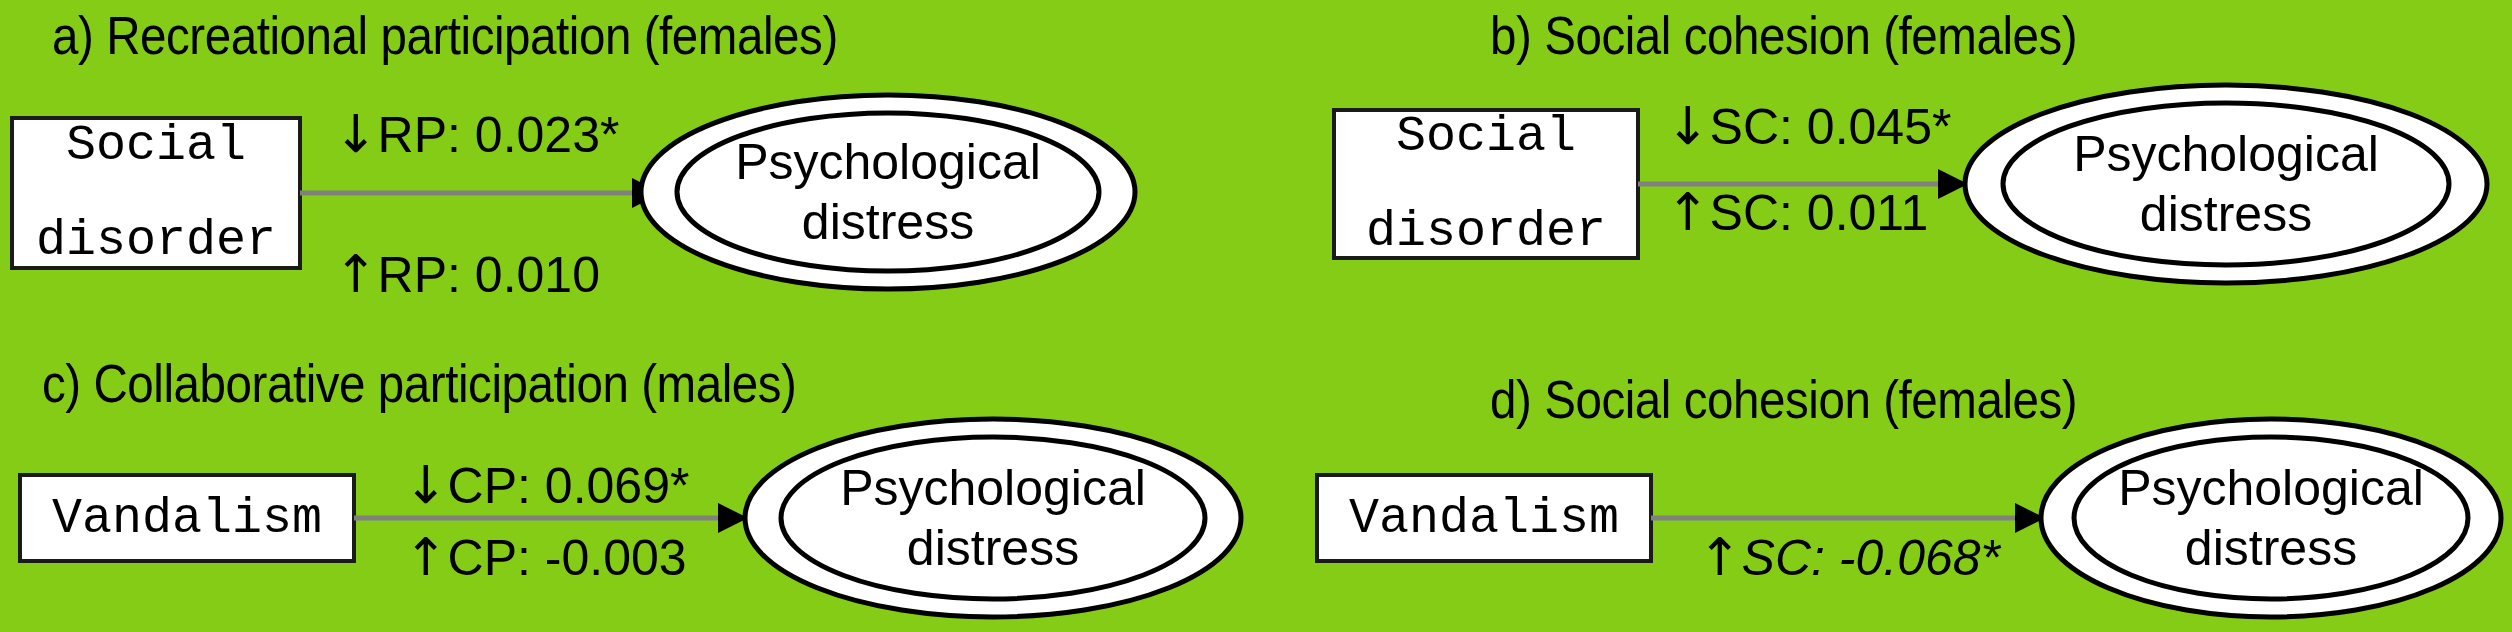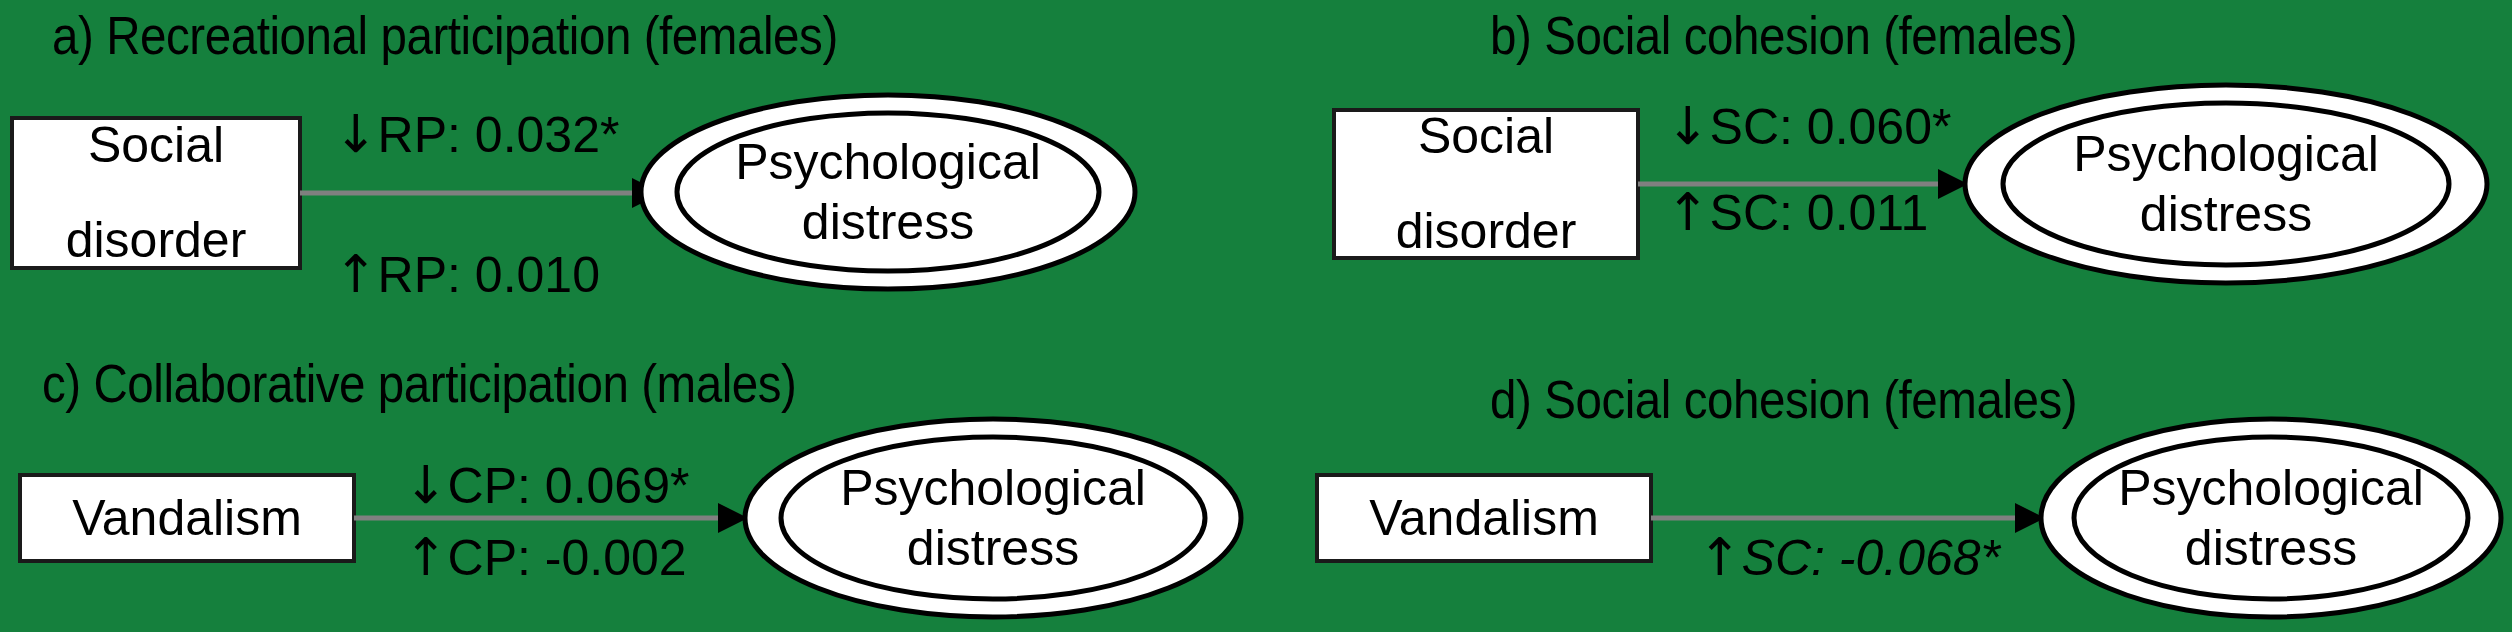--- a/index.html
+++ b/index.html
@@ -4,21 +4,21 @@
 <style>
   html, body {
     margin: 0;
     padding: 0;
     background: #ffffff;
   }
   #canvas {
     position: relative;
     width: 2512px;
     height: 632px;
-    background: #15803d;
+    background: #84cc16;
     overflow: hidden;
     font-family: "Liberation Sans", sans-serif;
     color: #000000;
   }
   .panel {
     position: absolute;
   }
   .panel-title {
     position: absolute;
     font-family: "Liberation Sans", sans-serif;
@@ -33,21 +33,21 @@
   .node-box {
     position: absolute;
     box-sizing: border-box;
     border: 4px solid #1a1a1a;
     background: #ffffff;
     display: flex;
     flex-direction: column;
     align-items: center;
     justify-content: center;
     text-align: center;
-    font-family: Liberation Sans, sans-serif;
+    font-family: Liberation Mono, monospace;
     font-size: 50px;
     line-height: 1.18;
     color: #000000;
     gap: 36px;
   }
   .node-box span { display: block; white-space: nowrap; }
 
   .ellipse-wrap {
     position: absolute;
   }
@@ -107,21 +107,21 @@
     </div>
 
     <div class="arrow-wrap" style="left:300px; top:168px; width:360px; height:50px;">
       <svg width="360" height="50" viewBox="0 0 360 50" xmlns="http://www.w3.org/2000/svg">
         <line x1="0" y1="25" x2="338" y2="25" stroke="#808080" stroke-width="5"></line>
         <polygon points="332,10 362,25 332,40" fill="#000000"></polygon>
       </svg>
     </div>
 
     <div class="edge-label" style="left:334px; top:108px;">
-      <span class="arrowglyph">↓</span><span>RP: 0.032*</span>
+      <span class="arrowglyph">↓</span><span>RP: 0.023*</span>
     </div>
 
     <div class="edge-label" style="left:334px; top:208px;margin-top:40px;">
       <span class="arrowglyph">↑</span><span>RP: 0.010</span>
     </div>
 
     <div class="ellipse-wrap" style="left:638px; top:92px; width:500px; height:200px;">
       <svg width="500" height="200" viewBox="0 0 500 200" xmlns="http://www.w3.org/2000/svg">
         <ellipse cx="250" cy="100" rx="247" ry="97" fill="#ffffff" stroke="#000000" stroke-width="5"></ellipse>
         <ellipse cx="250" cy="100" rx="211" ry="79" fill="#ffffff" stroke="#000000" stroke-width="5"></ellipse>
@@ -143,21 +143,21 @@
     </div>
 
     <div class="arrow-wrap" style="left:382px; top:159px; width:328px; height:50px;">
       <svg width="328" height="50" viewBox="0 0 328 50" xmlns="http://www.w3.org/2000/svg">
         <line x1="0" y1="25" x2="306" y2="25" stroke="#808080" stroke-width="5"></line>
         <polygon points="300,10 330,25 300,40" fill="#000000"></polygon>
       </svg>
     </div>
 
     <div class="edge-label" style="left:410px; top:100px;">
-      <span class="arrowglyph">↓</span><span>SC: 0.060*</span>
+      <span class="arrowglyph">↓</span><span>SC: 0.045*</span>
     </div>
 
     <div class="edge-label" style="left:410px; top:186px;">
       <span class="arrowglyph">↑</span><span>SC: 0.011</span>
     </div>
 
     <div class="ellipse-wrap" style="left:706px; top:82px; width:528px; height:204px;">
       <svg width="528" height="204" viewBox="0 0 528 204" xmlns="http://www.w3.org/2000/svg">
         <ellipse cx="264" cy="102" rx="261" ry="99" fill="#ffffff" stroke="#000000" stroke-width="5"></ellipse>
         <ellipse cx="264" cy="102" rx="223" ry="81" fill="#ffffff" stroke="#000000" stroke-width="5"></ellipse>
@@ -182,21 +182,21 @@
         <line x1="0" y1="25" x2="370" y2="25" stroke="#808080" stroke-width="5"></line>
         <polygon points="364,10 394,25 364,40" fill="#000000"></polygon>
       </svg>
     </div>
 
     <div class="edge-label" style="left:396px; top:143px;">
       <span class="arrowglyph">↓</span><span>CP: 0.069*</span>
     </div>
 
     <div class="edge-label" style="left:396px; top:215px;">
-      <span class="arrowglyph">↑</span><span>CP: -0.002</span>
+      <span class="arrowglyph">↑</span><span>CP: -0.003</span>
     </div>
 
     <div class="ellipse-wrap" style="left:734px; top:100px; width:502px; height:204px;">
       <svg width="502" height="204" viewBox="0 0 502 204" xmlns="http://www.w3.org/2000/svg">
         <ellipse cx="251" cy="102" rx="248" ry="99" fill="#ffffff" stroke="#000000" stroke-width="5"></ellipse>
         <ellipse cx="251" cy="102" rx="212" ry="81" fill="#ffffff" stroke="#000000" stroke-width="5"></ellipse>
       </svg>
       <div class="ellipse-label">
         <span>Psychological</span>
         <span>distress</span>

